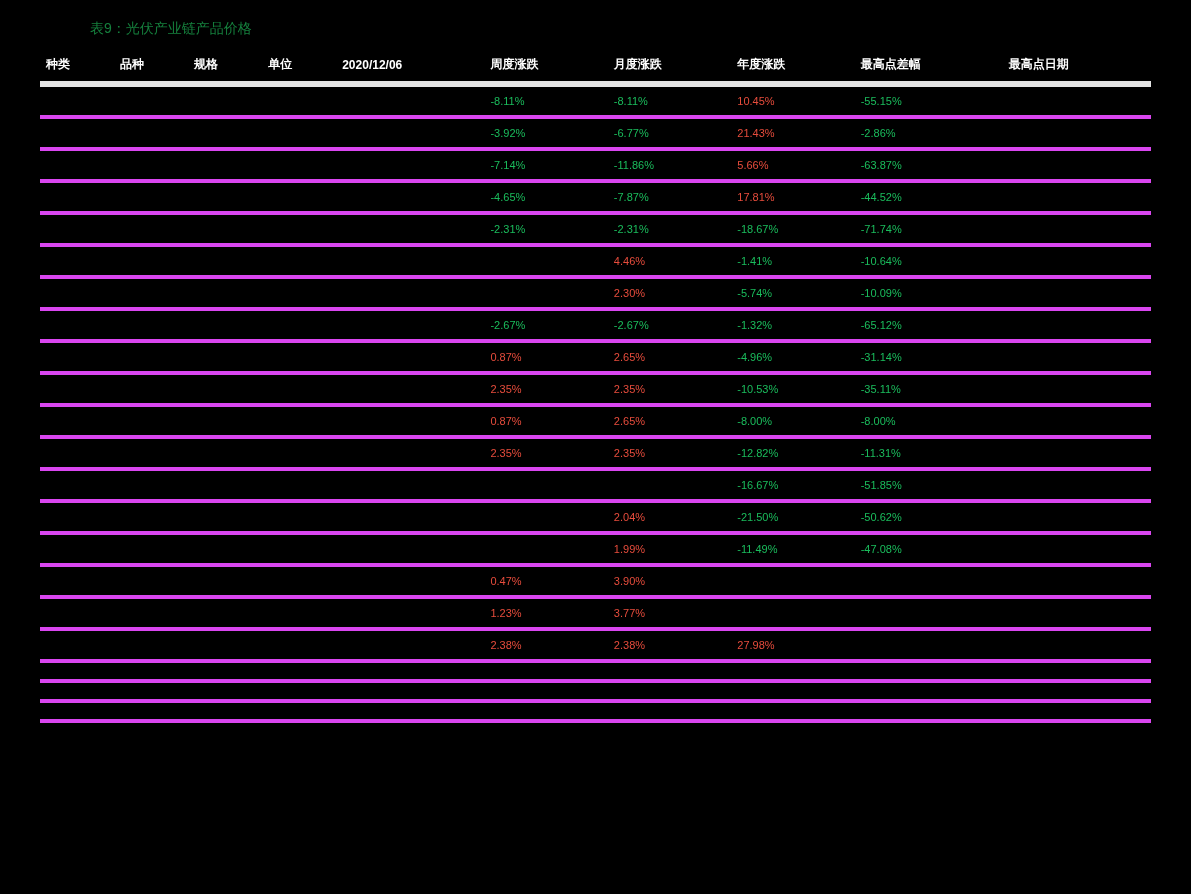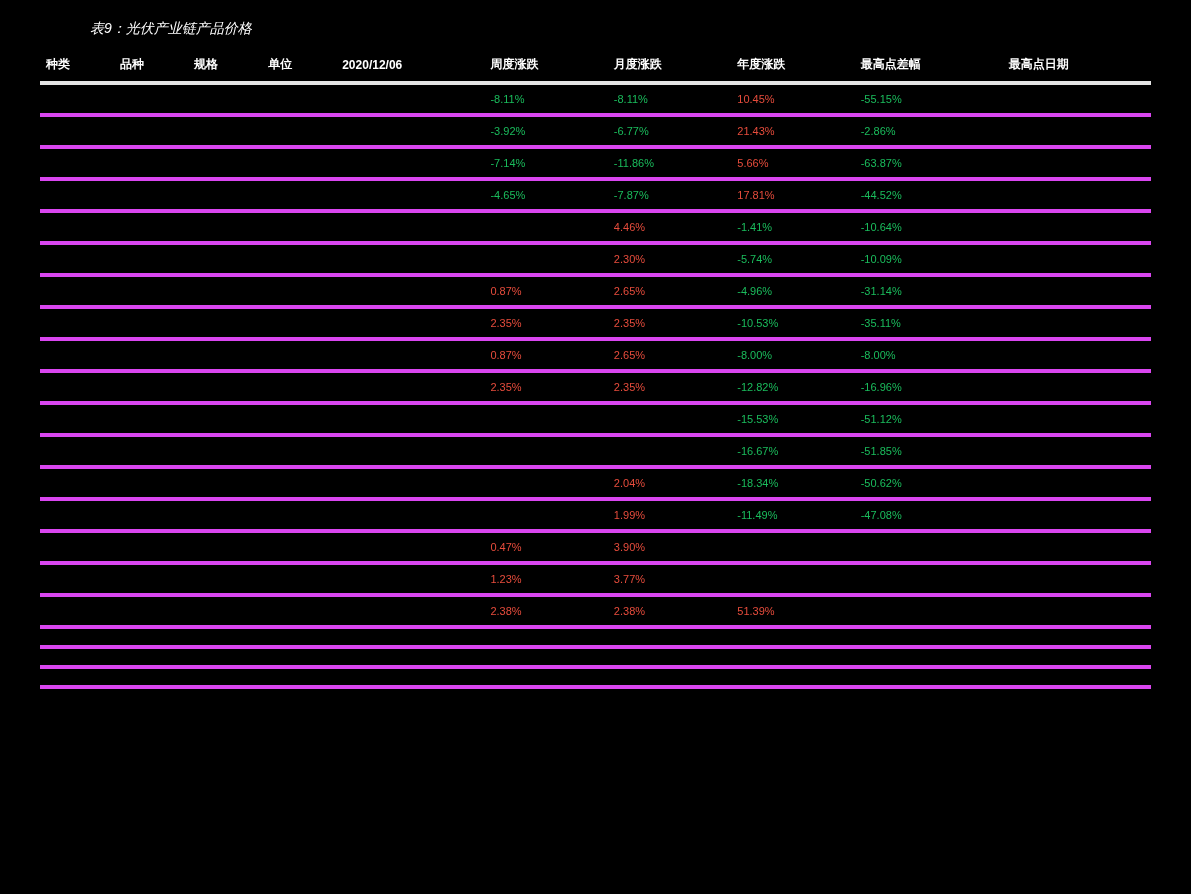--- a/index.html
+++ b/index.html
@@ -4,32 +4,31 @@
   <style>
     * { box-sizing: border-box; margin: 0; padding: 0; }
     body {
       background: #000;
       font-family: "Microsoft YaHei", Arial, sans-serif;
       font-size: 12px;
       width: 1191px;
       padding: 20px 40px;
     }
     .title {
-      color: #ffffff;
+      color: #15803d;
       font-size: 14px;
       margin-bottom: 10px;
       margin-left: 50px;
-      font-style: italic;
     }
     table {
       width: 100%;
       border-collapse: collapse;
     }
     thead tr {
-      border-bottom: 4px solid #e5e5e5;
+      border-bottom: 6px solid #e5e5e5;
       margin-left: 40px;
     }
     th {
       color: #fff;
       font-weight: bold;
       text-align: left;
       padding: 8px 6px;
       font-size: 12px;
       white-space: nowrap;
     }
@@ -113,36 +112,60 @@
         <td class="pos">17.81%</td>
         <td class="neg">-44.52%</td>
         <td></td>
       </tr>
       <tr>
         <td class="kind"></td>
         <td></td>
         <td></td>
         <td></td>
         <td></td>
+        <td class="neg">-2.31%</td>
+        <td class="neg">-2.31%</td>
+        <td class="neg">-18.67%</td>
+        <td class="neg">-71.74%</td>
+        <td></td>
+      </tr>
+      <tr>
+        <td class="kind"></td>
+        <td></td>
+        <td></td>
+        <td></td>
+        <td></td>
         <td class=""></td>
         <td class="pos">4.46%</td>
         <td class="neg">-1.41%</td>
         <td class="neg">-10.64%</td>
         <td></td>
       </tr>
       <tr>
         <td class="kind"></td>
         <td></td>
         <td></td>
         <td></td>
         <td></td>
         <td class=""></td>
         <td class="pos">2.30%</td>
         <td class="neg">-5.74%</td>
         <td class="neg">-10.09%</td>
+        <td></td>
+      </tr>
+      <tr>
+        <td class="kind"></td>
+        <td></td>
+        <td></td>
+        <td></td>
+        <td></td>
+        <td class="neg">-2.67%</td>
+        <td class="neg">-2.67%</td>
+        <td class="neg">-1.32%</td>
+        <td class="neg">-65.12%</td>
         <td></td>
       </tr>
       <tr>
         <td class="kind"></td>
         <td></td>
         <td></td>
         <td></td>
         <td></td>
         <td class="pos">0.87%</td>
         <td class="pos">2.65%</td>
@@ -176,33 +199,21 @@
       </tr>
       <tr>
         <td class="kind"></td>
         <td></td>
         <td></td>
         <td></td>
         <td></td>
         <td class="pos">2.35%</td>
         <td class="pos">2.35%</td>
         <td class="neg">-12.82%</td>
-        <td class="neg">-16.96%</td>
-        <td></td>
-      </tr>
-      <tr>
-        <td class="kind"></td>
-        <td></td>
-        <td></td>
-        <td></td>
-        <td></td>
-        <td class=""></td>
-        <td class=""></td>
-        <td class="neg">-15.53%</td>
-        <td class="neg">-51.12%</td>
+        <td class="neg">-11.31%</td>
         <td></td>
       </tr>
       <tr>
         <td class="kind"></td>
         <td></td>
         <td></td>
         <td></td>
         <td></td>
         <td class=""></td>
         <td class=""></td>
@@ -211,21 +222,21 @@
         <td></td>
       </tr>
       <tr>
         <td class="kind"></td>
         <td></td>
         <td></td>
         <td></td>
         <td></td>
         <td class=""></td>
         <td class="pos">2.04%</td>
-        <td class="neg">-18.34%</td>
+        <td class="neg">-21.50%</td>
         <td class="neg">-50.62%</td>
         <td></td>
       </tr>
       <tr>
         <td class="kind"></td>
         <td></td>
         <td></td>
         <td></td>
         <td></td>
         <td class=""></td>
@@ -259,21 +270,21 @@
         <td></td>
       </tr>
       <tr>
         <td class="kind"></td>
         <td></td>
         <td></td>
         <td></td>
         <td></td>
         <td class="pos">2.38%</td>
         <td class="pos">2.38%</td>
-        <td class="pos">51.39%</td>
+        <td class="pos">27.98%</td>
         <td class=""></td>
         <td></td>
       </tr>
       <tr>
         <td class="kind"></td>
         <td></td>
         <td></td>
         <td></td>
         <td></td>
         <td class=""></td>

